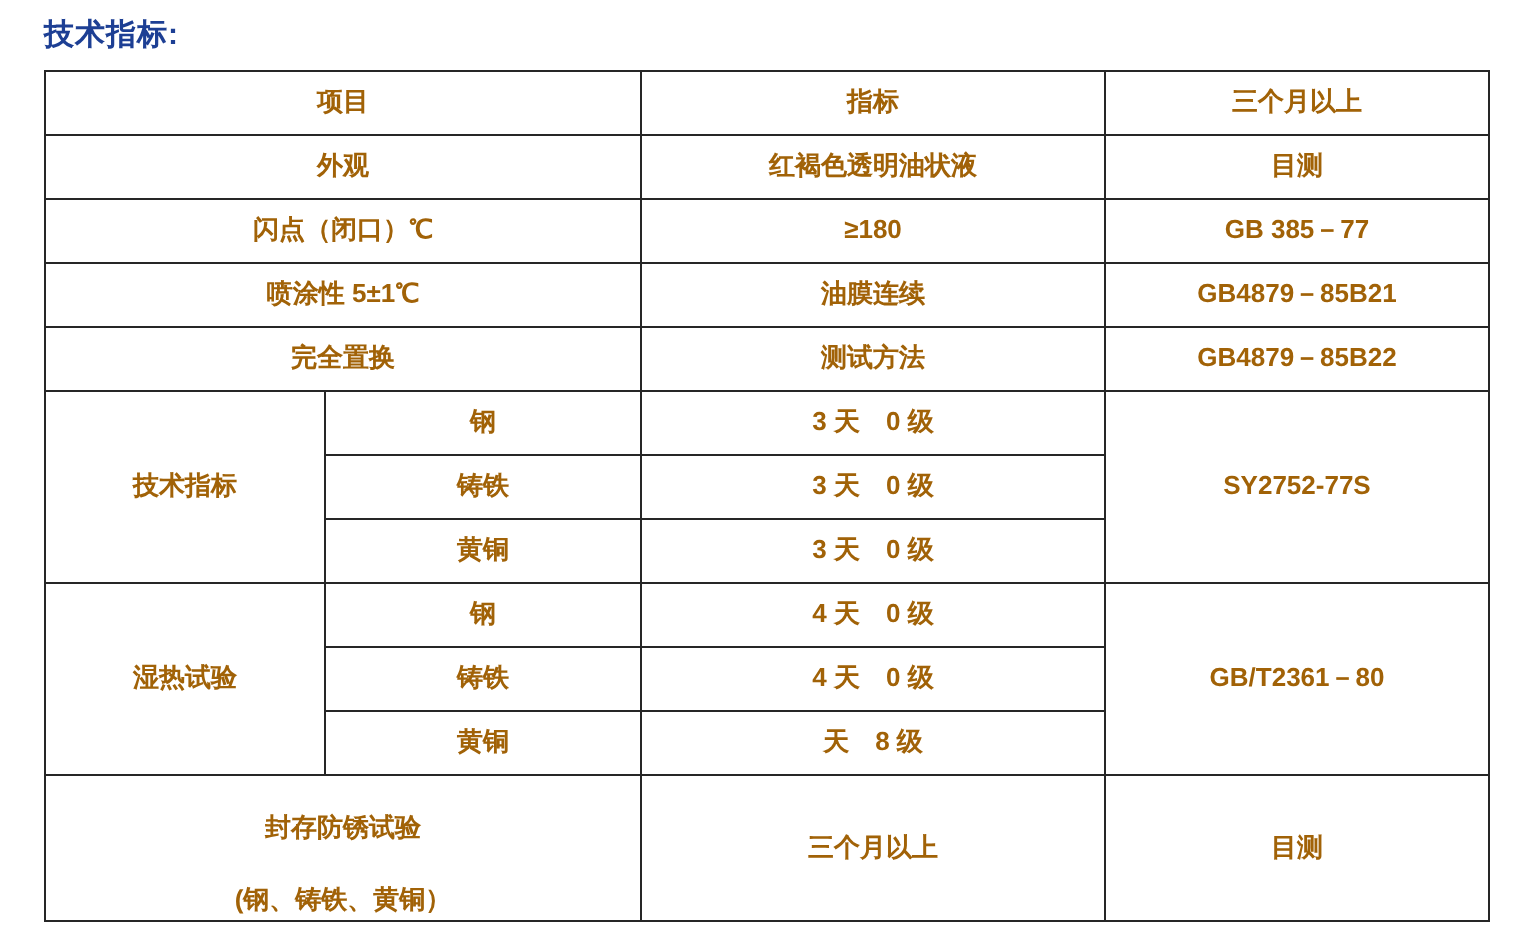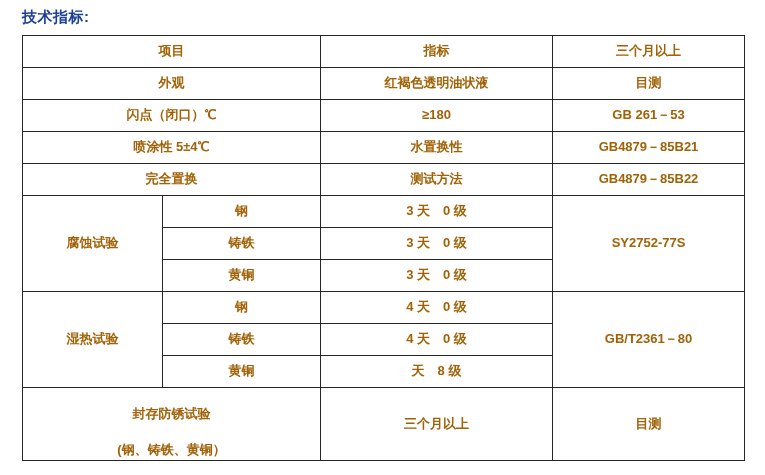--- a/index.html
+++ b/index.html
@@ -92,37 +92,37 @@
 
       <tr>
         <td colspan="2">外观</td>
         <td>红褐色透明油状液</td>
         <td>目测</td>
       </tr>
 
       <tr>
         <td colspan="2">闪点（闭口）℃</td>
         <td>≥180</td>
-        <td>GB 261－53</td>
+        <td>GB 385－77</td>
       </tr>
 
       <tr>
-        <td colspan="2">喷涂性 5±4℃</td>
-        <td>水置换性</td>
+        <td colspan="2">喷涂性 5±1℃</td>
+        <td>油膜连续</td>
         <td>GB4879－85B21</td>
       </tr>
 
       <tr>
         <td colspan="2">完全置换</td>
         <td>测试方法</td>
         <td>GB4879－85B22</td>
       </tr>
 
       <tr>
-        <td class="group-label" rowspan="3">腐蚀试验</td>
+        <td class="group-label" rowspan="3">技术指标</td>
         <td class="sub-label">钢</td>
         <td>3 天　0 级</td>
         <td rowspan="3">SY2752-77S</td>
       </tr>
       <tr>
         <td class="sub-label">铸铁</td>
         <td>3 天　0 级</td>
       </tr>
       <tr>
         <td class="sub-label">黄铜</td>

